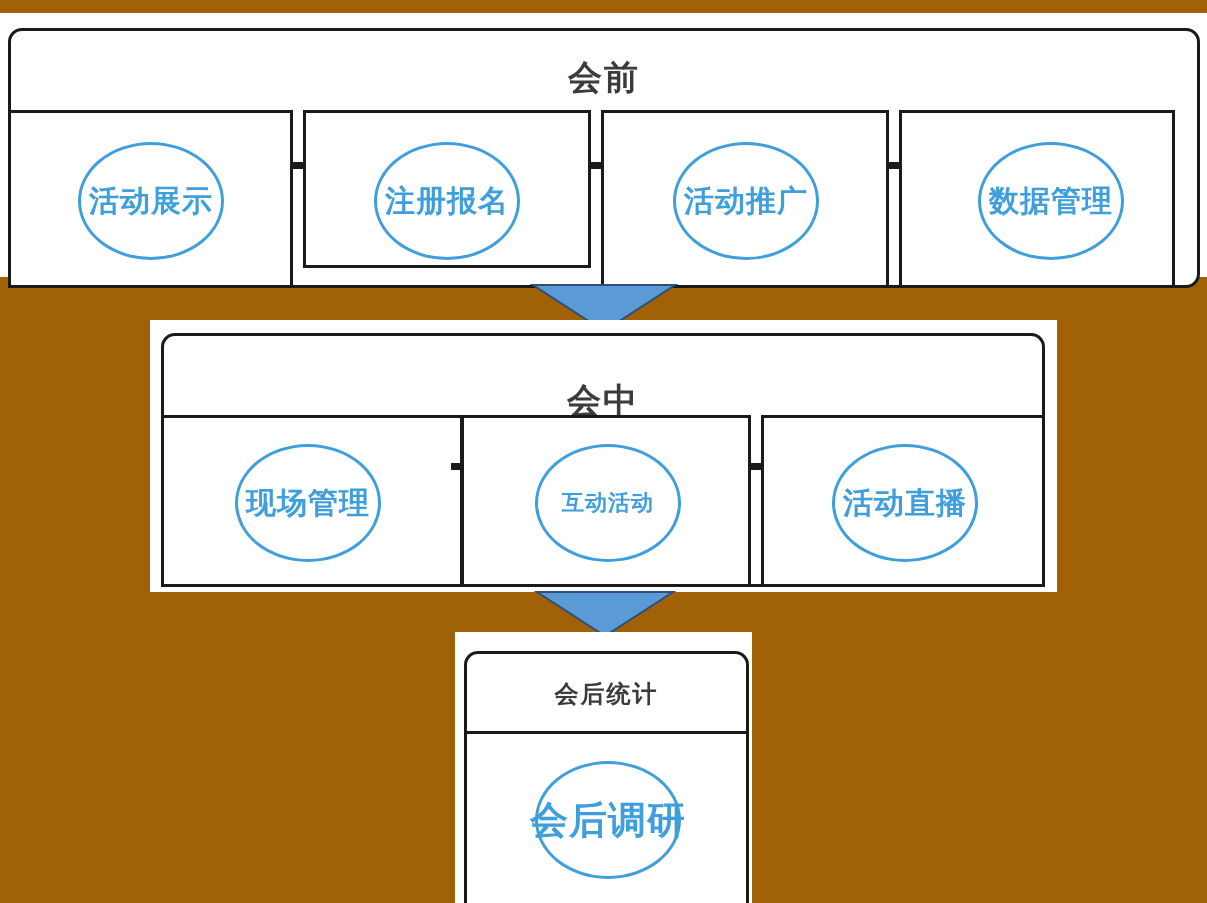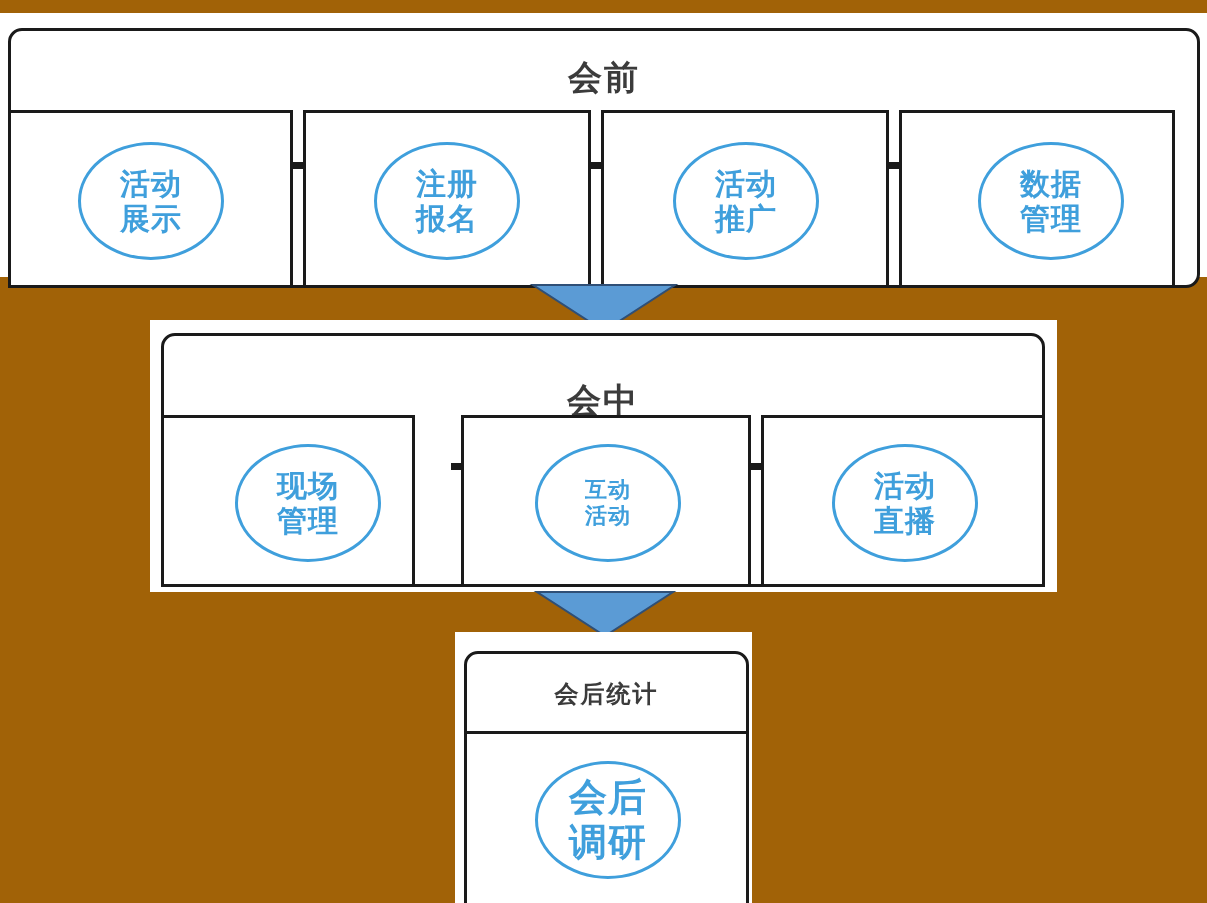--- a/index.html
+++ b/index.html
@@ -56,21 +56,20 @@
   }
 
   
   .bubble {
     position: absolute;
     box-sizing: border-box;
     border: 3px solid #3f9fdc;
     border-radius: 50%;
     background: #ffffff;
     display: flex;
-    flex-direction: column;
     align-items: center;
     justify-content: center;
     color: #3f9fdc;
     font-weight: bold;
     line-height: 1.18;
     letter-spacing: 1px;
   }
   .bubble span { display: block; white-space: nowrap; }
 
   
@@ -90,21 +89,21 @@
   </div>
 
   <div class="item-box" style="left:8px; top:110px; width:285px; height:178px;">
     <div class="bubble" style="left:67px; top:29px; width:146px; height:118px; font-size:30px;">
       <span>活动</span>
       <span>展示</span>
     </div>
   </div>
   <div class="connector" style="left:293px; top:162px; width:11px; height:7px;"></div>
 
-  <div class="item-box" style="left:303px; top:110px; width:288px; height:178px;">
+  <div class="item-box" style="left:303px; top:110px; width:288px; height:158px;">
     <div class="bubble" style="left:68px; top:29px; width:146px; height:118px; font-size:30px;">
       <span>注册</span>
       <span>报名</span>
     </div>
   </div>
   <div class="connector" style="left:591px; top:162px; width:11px; height:7px;"></div>
 
   <div class="item-box" style="left:601px; top:110px; width:288px; height:178px;">
     <div class="bubble" style="left:69px; top:29px; width:146px; height:118px; font-size:30px;">
       <span>活动</span>
@@ -123,21 +122,21 @@
   <svg class="arrow" style="left:529px; top:281px; width:150px; height:52px;" viewBox="0 0 150 52" xmlns="http://www.w3.org/2000/svg">
     <polygon points="4,4 146,4 75,50" fill="#5b9bd5" stroke="#2f4f76" stroke-width="2"></polygon>
   </svg>
 
   <div class="panel" style="left:150px; top:320px; width:907px; height:272px;"></div>
 
   <div class="stage" style="left:161px; top:333px; width:884px; height:254px;">
     <div class="stage-title" style="top:22px; font-size:34px;margin-top:20px;">会中</div>
   </div>
 
-  <div class="item-box" style="left:161px; top:415px; width:254px; height:172px;">
+  <div class="item-box" style="left:161px; top:415px; width:302px; height:172px;">
     <div class="bubble" style="left:71px; top:26px; width:146px; height:118px; font-size:30px;">
       <span>现场</span>
       <span>管理</span>
     </div>
   </div>
   <div class="connector" style="left:451px; top:463px; width:10px; height:7px;"></div>
 
   <div class="item-box" style="left:461px; top:415px; width:290px; height:172px;">
     <div class="bubble" style="left:71px; top:26px; width:146px; height:118px; font-size:22px;">
       <span>互动</span>

